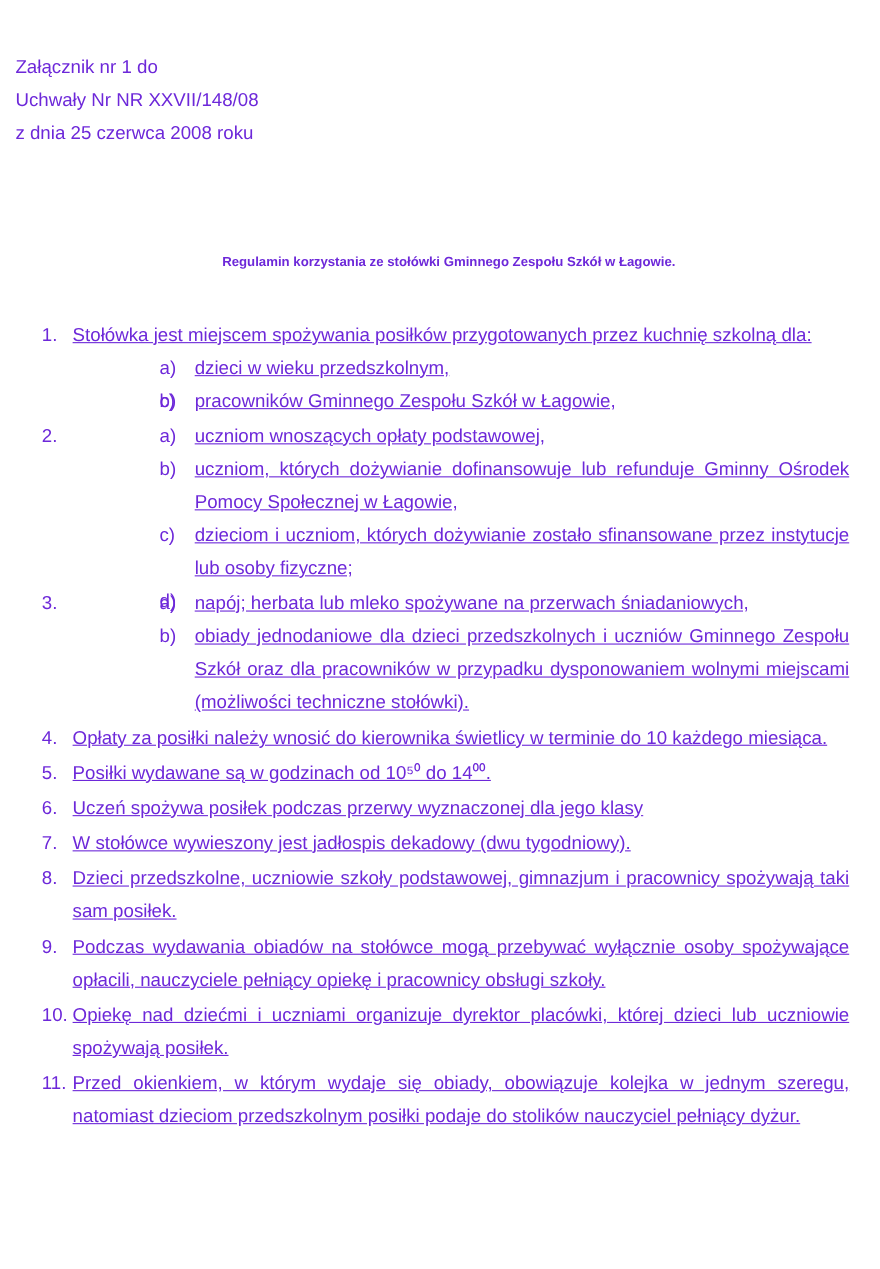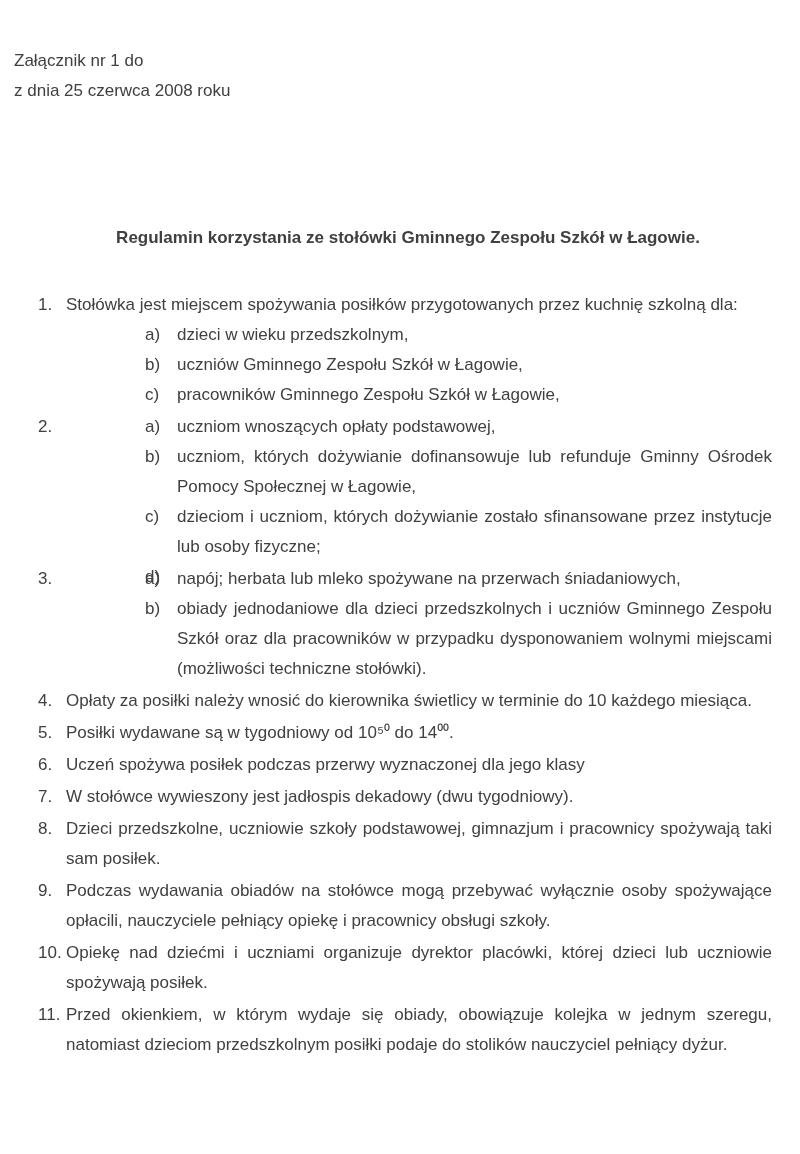--- a/index.html
+++ b/index.html
@@ -7,38 +7,38 @@
     padding: 0;
     background: #ffffff;
   }
   .page {
     position: relative;
     width: 800px;
     height: 1154px;
     background: #ffffff;
     overflow: hidden;
     font-family: "Liberation Sans", sans-serif;
-    color: #404040;
+    color: #6d28d9;
   }
   .header-block {
     position: absolute;
     left: 14px;
     top: 46px;
     font-size: 17px;
     line-height: 30px;
     white-space: nowrap;
   }
   .doc-title {
     position: absolute;
     left: 46px;
     right: 30px;
     top: 226px;
     text-align: center;
     font-weight: bold;
-    font-size: 17px;
+    font-size: 12px;
     line-height: 24px;
   }
   .list {
     position: absolute;
     left: 38px;
     top: 290px;
     width: 734px;
     font-size: 17px;
     line-height: 30px;
   }
@@ -48,55 +48,56 @@
     margin-bottom: 2px;
   }
   .item > .num {
     position: absolute;
     left: 0;
     top: 0;
   }
   .txt {
     margin: 0;
     text-align: justify;
+    text-decoration: underline;
   }
   .sub {
     position: relative;
     padding-left: 111px;
   }
   .sub > .letter {
     position: absolute;
     left: 79px;
     top: 0;
   }
 </style>
 </head>
 <body>
 
 <div class="page">
 
   <div class="header-block">
     <div>Załącznik nr 1 do</div>
+    <div>Uchwały Nr NR XXVII/148/08</div>
     <div>z dnia 25 czerwca 2008 roku</div>
   </div>
 
   <div class="doc-title">Regulamin korzystania ze stołówki Gminnego Zespołu Szkół w Łagowie.</div>
 
   <div class="list">
 
     <div class="item">
       <span class="num">1.</span>
       <p class="txt">Stołówka jest miejscem spożywania posiłków przygotowanych przez kuchnię szkolną dla:</p>
       <div class="sub">
         <span class="letter">a)</span>
         <p class="txt">dzieci w wieku przedszkolnym,</p>
       </div>
       <div class="sub">
         <span class="letter">b)</span>
-        <p class="txt">uczniów Gminnego Zespołu Szkół w Łagowie,</p>
       </div>
       <div class="sub">
         <span class="letter">c)</span>
         <p class="txt">pracowników Gminnego Zespołu Szkół w Łagowie,</p>
       </div>
     </div>
 
     <div class="item">
       <span class="num">2.</span>
       <div class="sub">
@@ -128,21 +129,21 @@
       </div>
     </div>
 
     <div class="item">
       <span class="num">4.</span>
       <p class="txt">Opłaty za posiłki należy wnosić do kierownika świetlicy w terminie do 10 każdego miesiąca.</p>
     </div>
 
     <div class="item">
       <span class="num">5.</span>
-      <p class="txt">Posiłki wydawane są w tygodniowy od 10⁵⁰ do 14⁰⁰.</p>
+      <p class="txt">Posiłki wydawane są w godzinach od 10⁵⁰ do 14⁰⁰.</p>
     </div>
 
     <div class="item">
       <span class="num">6.</span>
       <p class="txt">Uczeń spożywa posiłek podczas przerwy wyznaczonej dla jego klasy</p>
     </div>
 
     <div class="item">
       <span class="num">7.</span>
       <p class="txt">W stołówce wywieszony jest jadłospis dekadowy (dwu tygodniowy).</p>

